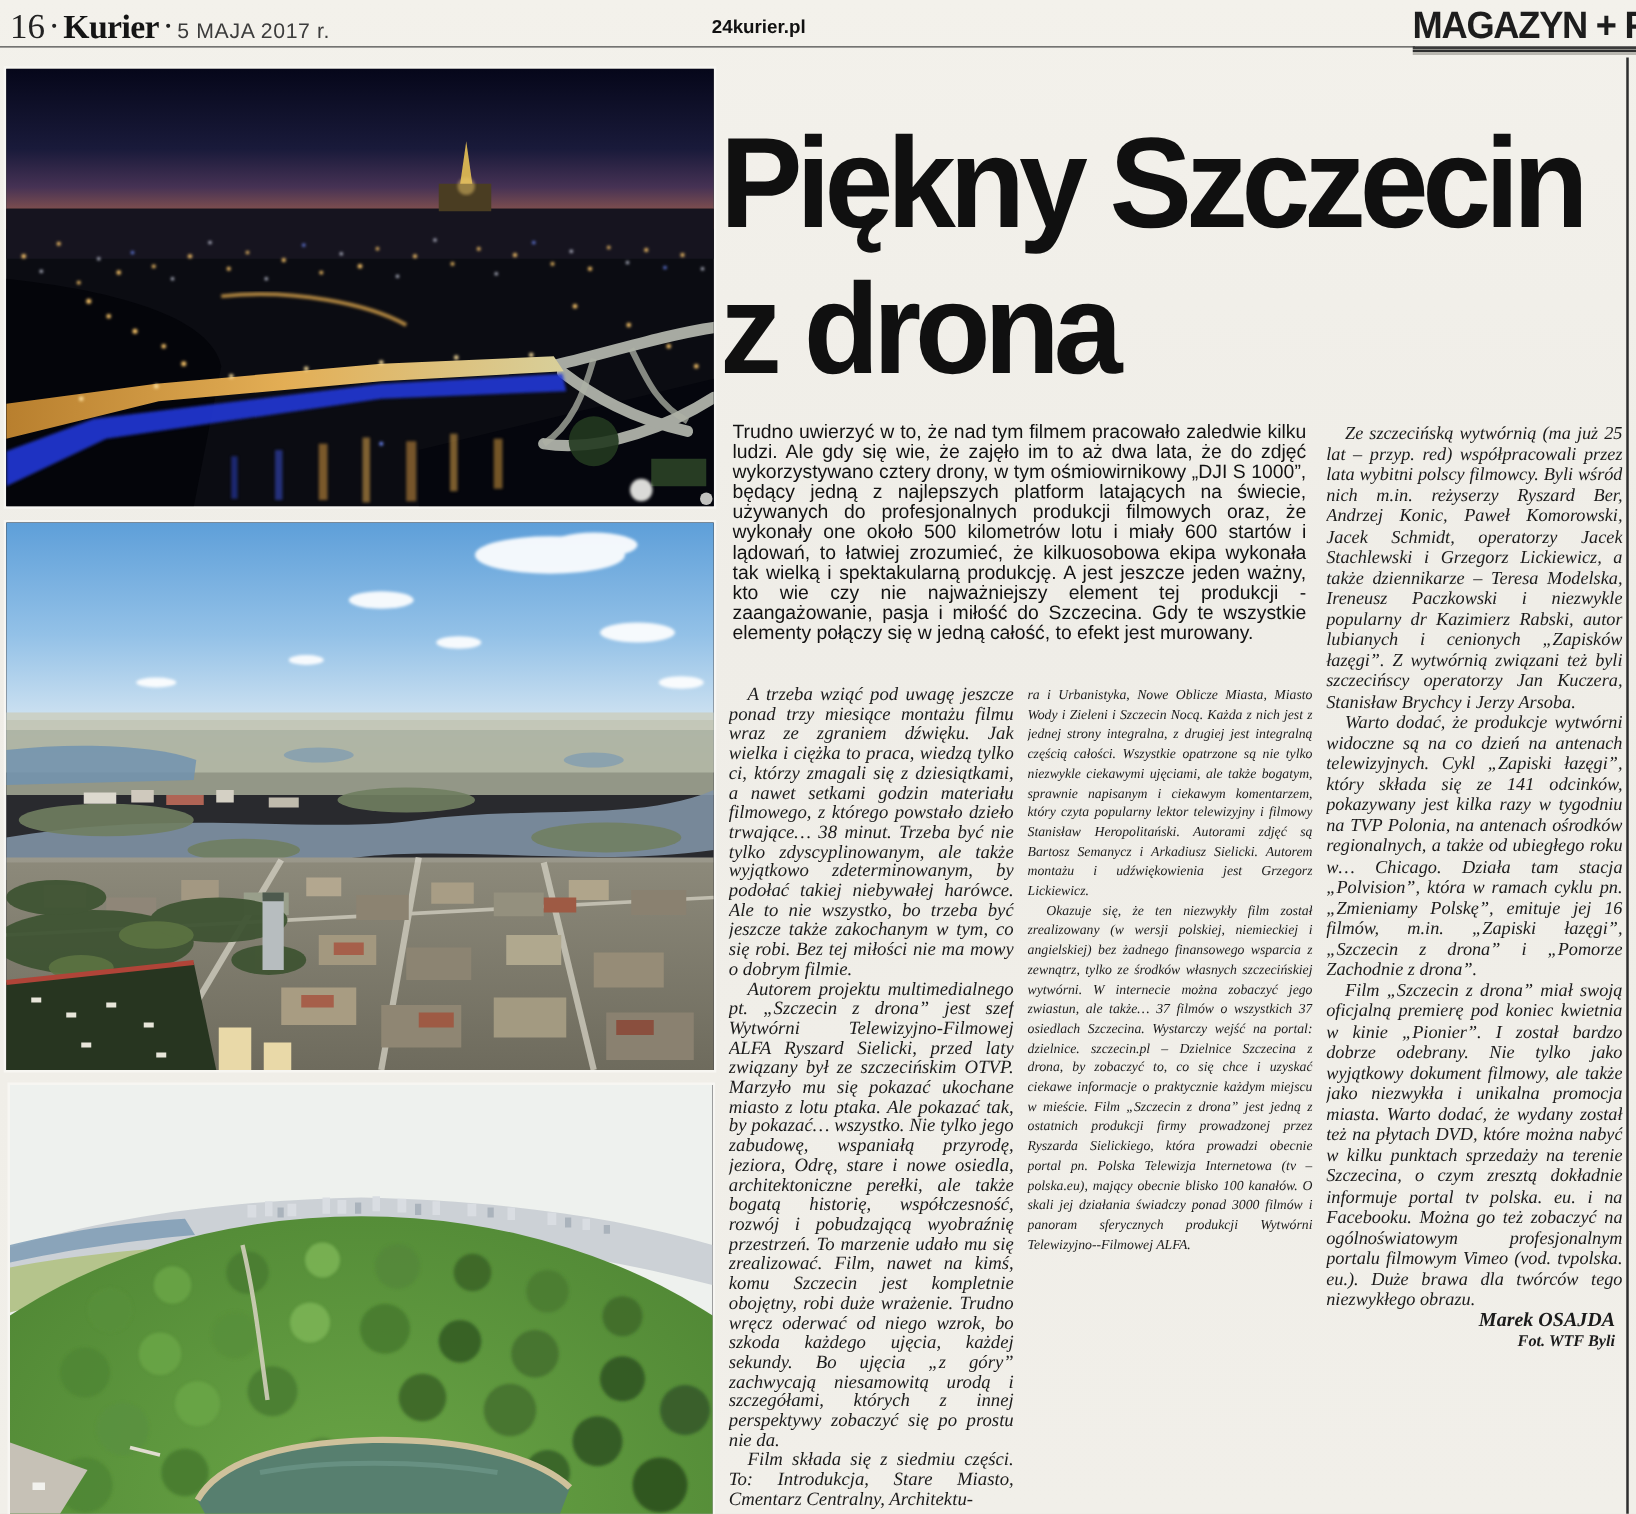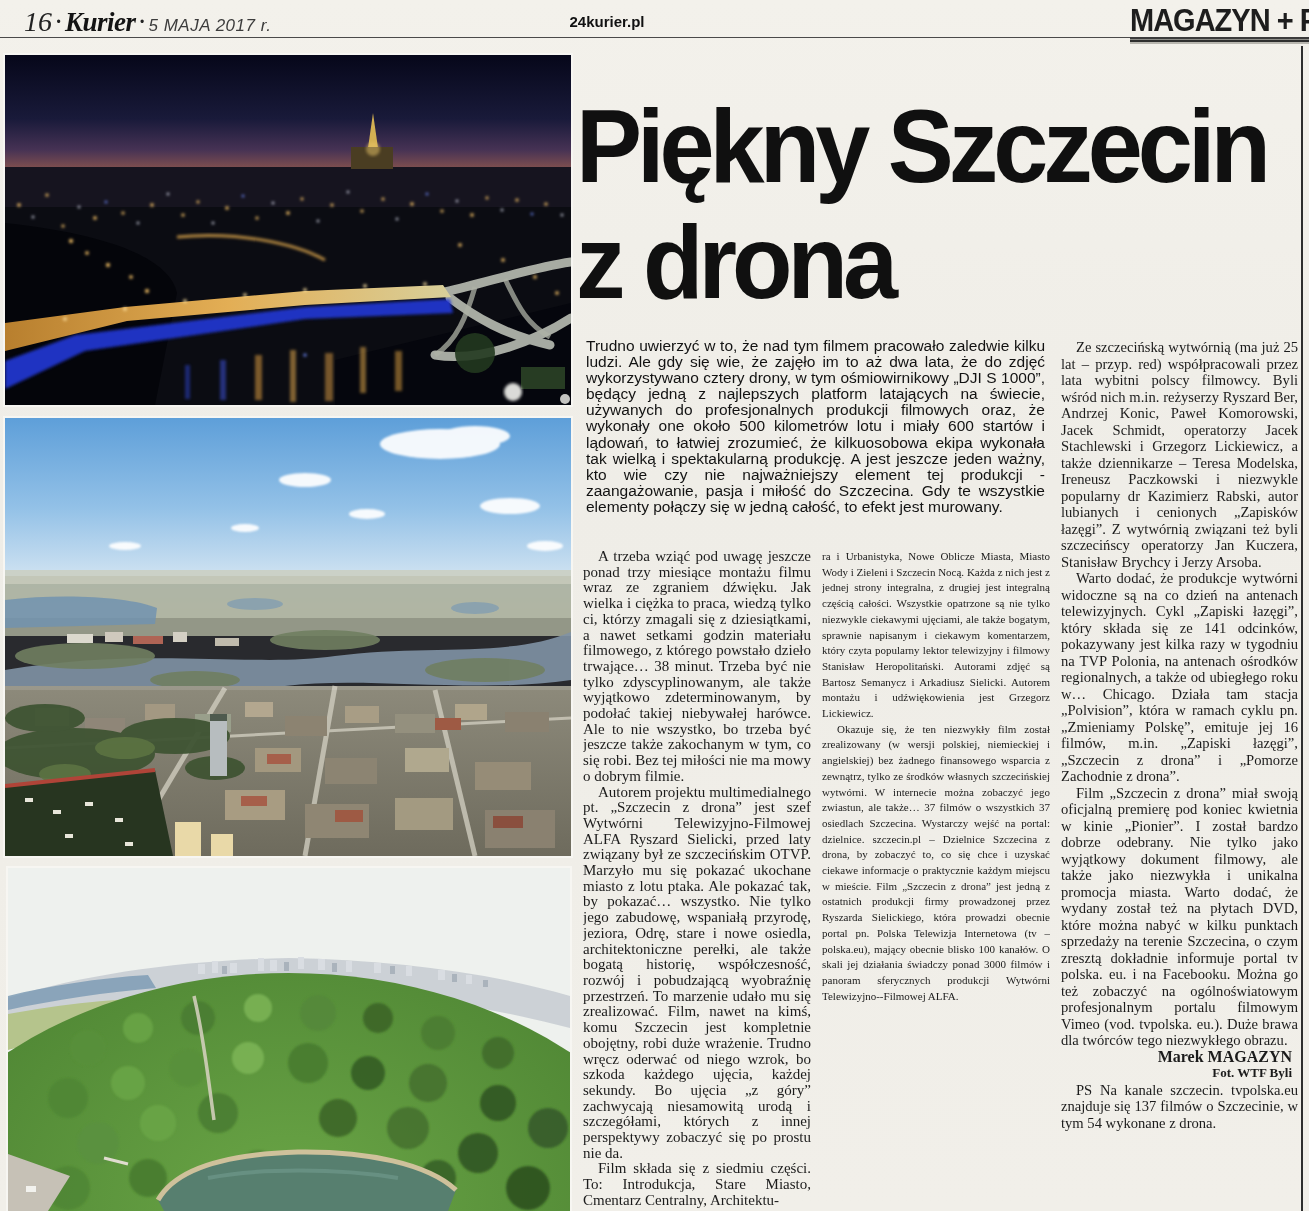--- a/index.html
+++ b/index.html
@@ -2,21 +2,21 @@
 <html lang="pl"><head>
 <meta charset="utf-8">
 <style>
   html,body{margin:0;padding:0;}
   body{width:1309px;height:1211px;overflow:hidden;background:#e9e7e1;}
   .page{position:absolute;left:0;top:0;width:1309px;height:1211px;
         background:linear-gradient(180deg,#f3f1eb 0%,#efede7 40%,#f1efe9 100%);
         font-family:"Liberation Serif", serif;color:#1b1b1b;}
 
   
-  .hdr-left{position:absolute;left:24px;top:6px;white-space:nowrap;font-style:italic;}
+  .hdr-left{position:absolute;left:8px;top:6px;white-space:nowrap;}
   .hdr-pageno{font-family:"Liberation Serif",serif;font-size:28px;color:#222;}
   .hdr-bullet{font-size:20px;font-weight:bold;color:#222;vertical-align:3px;padding:0 4px;}
   .hdr-masthead{font-family:"Liberation Serif",serif;font-weight:bold;font-size:27px;color:#141414;letter-spacing:-.5px;}
   .hdr-date{font-family:"Liberation Sans",sans-serif;font-size:17px;color:#3c3c3c;letter-spacing:.5px;}
   .hdr-site{position:absolute;left:547px;top:13px;width:120px;text-align:center;
             font-family:"Liberation Sans",sans-serif;font-weight:bold;font-size:15px;color:#111;}
   .hdr-rule{position:absolute;left:0;top:37px;width:1132px;height:1px;background:#4a4a4a;}
   .hdr-banner{position:absolute;left:1130px;top:4px;width:179px;height:42px;overflow:hidden;}
   .hdr-banner-text{font-family:"Liberation Sans",sans-serif;font-weight:bold;font-size:29px;
                    letter-spacing:-1px;color:#1d1d1d;white-space:nowrap;transform:scaleY(1.05);transform-origin:left top;}
@@ -32,21 +32,21 @@
 
   
   .kicker{position:absolute;left:583px;top:46px;font-family:"Liberation Sans",sans-serif;
           font-size:21px;color:#171717;}
   .headline{position:absolute;left:576px;top:88px;width:730px;
             font-family:"Liberation Sans",sans-serif;font-weight:bold;color:#101010;
             font-size:99px;line-height:112px;letter-spacing:-5px;transform:scaleY(1.04);transform-origin:left top;}
   .lead{position:absolute;left:586px;top:338px;width:459px;height:205px;overflow:hidden;
         font-family:"Liberation Sans",sans-serif;font-weight:normal;font-size:15.5px;line-height:16.1px;
         text-align:justify;color:#121212;}
-  .col{position:absolute;overflow:hidden;text-align:justify;}
+  .col{position:absolute;overflow:hidden;text-align:justify;font-style:italic;}
   .col p{margin:0;text-indent:15px;}
   #col1{left:583px;top:549px;width:228px;height:662px;font-size:15px;line-height:15.7px;}
   #col2{left:822px;top:549px;width:228px;height:662px;font-size:11px;line-height:15.7px;}
   #col3{left:1061px;top:339px;width:237px;height:872px;font-size:14.6px;line-height:16.5px;}
   #col2 p:first-child{text-indent:0;}
   .byline{margin:2px 0 0;text-align:right;text-indent:0 !important;
           font-weight:bold;font-size:16px;padding-right:6px;}
   .credit{margin:0;text-align:right;text-indent:0 !important;
           font-weight:bold;font-size:13px;padding-right:6px;}
   .ps{margin:0;}
@@ -411,18 +411,17 @@
       <p>ra i Urbanistyka, Nowe Oblicze Miasta, Miasto Wody i Zieleni i Szczecin Nocą. Każda z nich jest z jednej strony integralna, z drugiej jest integralną częścią całości. Wszystkie opatrzone są nie tylko niezwykle ciekawymi ujęciami, ale także bogatym, sprawnie napisanym i ciekawym komentarzem, który czyta popularny lektor telewizyjny i filmowy Stanisław Heropolitański. Autorami zdjęć są Bartosz Semanycz i Arkadiusz Sielicki. Autorem montażu i udźwiękowienia jest Grzegorz Lickiewicz.</p>
       <p>Okazuje się, że ten niezwykły film został zrealizowany (w wersji polskiej, niemieckiej i angielskiej) bez żadnego finansowego wsparcia z zewnątrz, tylko ze środków własnych szczecińskiej wytwórni. W internecie można zobaczyć jego zwiastun, ale także… 37 filmów o wszystkich 37 osiedlach Szczecina. Wystarczy wejść na portal: dzielnice. szczecin.pl – Dzielnice Szczecina z drona, by zobaczyć to, co się chce i uzyskać ciekawe informacje o praktycznie każdym miejscu w mieście. Film „Szczecin z drona” jest jedną z ostatnich produkcji firmy prowadzonej przez Ryszarda Sielickiego, która prowadzi obecnie portal pn. Polska Telewizja Internetowa (tv – polska.eu), mający obecnie blisko 100 kanałów. O skali jej działania świadczy ponad 3000 filmów i panoram sferycznych produkcji Wytwórni Telewizyjno--Filmowej ALFA.</p>
     </div>
 
   <div class="col" id="col3">
     <div>
         <p>Ze szczecińską wytwórnią (ma już 25 lat – przyp. red) współpracowali przez lata wybitni polscy filmowcy. Byli wśród nich m.in. reżyserzy Ryszard Ber, Andrzej Konic, Paweł Komorowski, Jacek Schmidt, operatorzy Jacek Stachlewski i Grzegorz Lickiewicz, a także dziennikarze – Teresa Modelska, Ireneusz Paczkowski i niezwykle popularny dr Kazimierz Rabski, autor lubianych i cenionych „Zapisków łazęgi”. Z wytwórnią związani też byli szczecińscy operatorzy Jan Kuczera, Stanisław Brychcy i Jerzy Arsoba.</p>
         <p>Warto dodać, że produkcje wytwórni widoczne są na co dzień na antenach telewizyjnych. Cykl „Zapiski łazęgi”, który składa się ze 141 odcinków, pokazywany jest kilka razy w tygodniu na TVP Polonia, na antenach ośrodków regionalnych, a także od ubiegłego roku w… Chicago. Działa tam stacja „Polvision”, która w ramach cyklu pn. „Zmieniamy Polskę”, emituje jej 16 filmów, m.in. „Zapiski łazęgi”, „Szczecin z drona” i „Pomorze Zachodnie z drona”.</p>
         <p>Film „Szczecin z drona” miał swoją oficjalną premierę pod koniec kwietnia w kinie „Pionier”. I został bardzo dobrze odebrany. Nie tylko jako wyjątkowy dokument filmowy, ale także jako niezwykła i unikalna promocja miasta. Warto dodać, że wydany został też na płytach DVD, które można nabyć w kilku punktach sprzedaży na terenie Szczecina, o czym zresztą dokładnie informuje portal tv polska. eu. i na Facebooku. Można go też zobaczyć na ogólnoświatowym profesjonalnym portalu filmowym Vimeo (vod. tvpolska. eu.). Duże brawa dla twórców tego niezwykłego obrazu.</p>
       </div>
-    <p class="byline">Marek MAGAZYN</p>
+    <p class="byline">Marek OSAJDA</p>
     <p class="credit">Fot. WTF Byli</p>
-    <p class="ps">PS Na kanale szczecin. tvpolska.eu znajduje się 137 filmów o Szczecinie, w tym 54 wykonane z drona.</p>
   </div>
 
 </div>
 
 </body></html>

